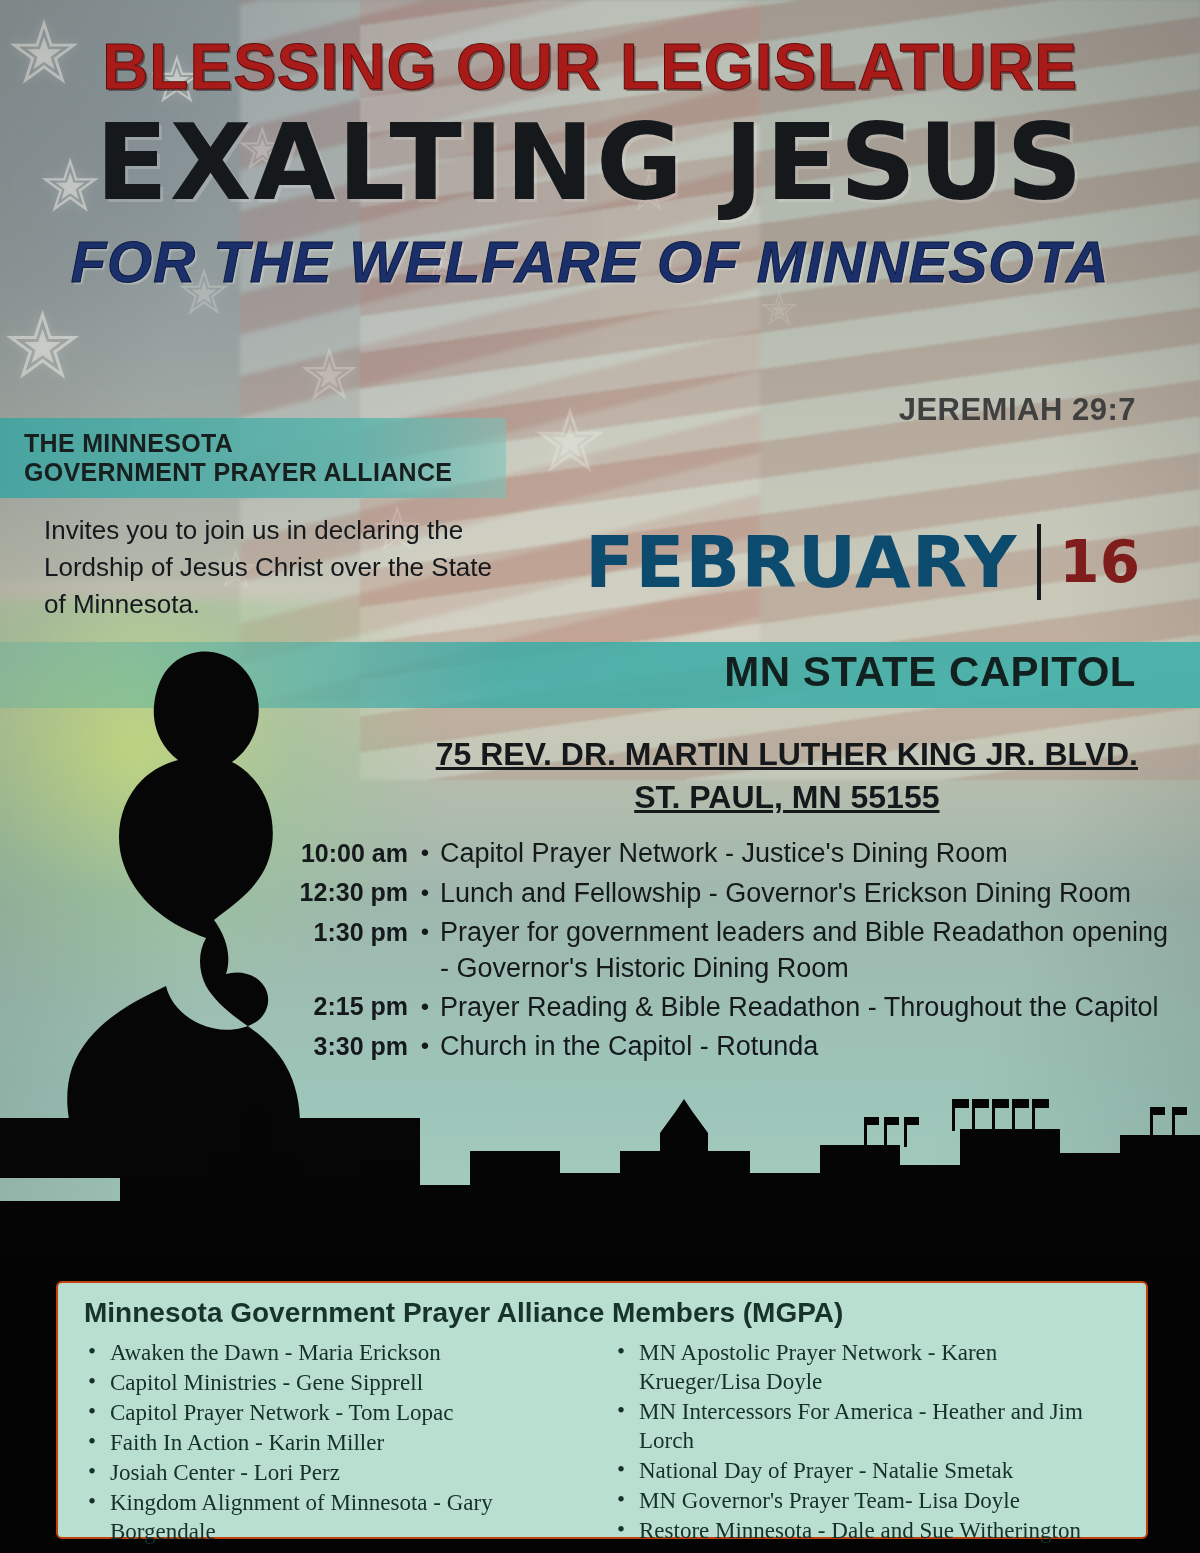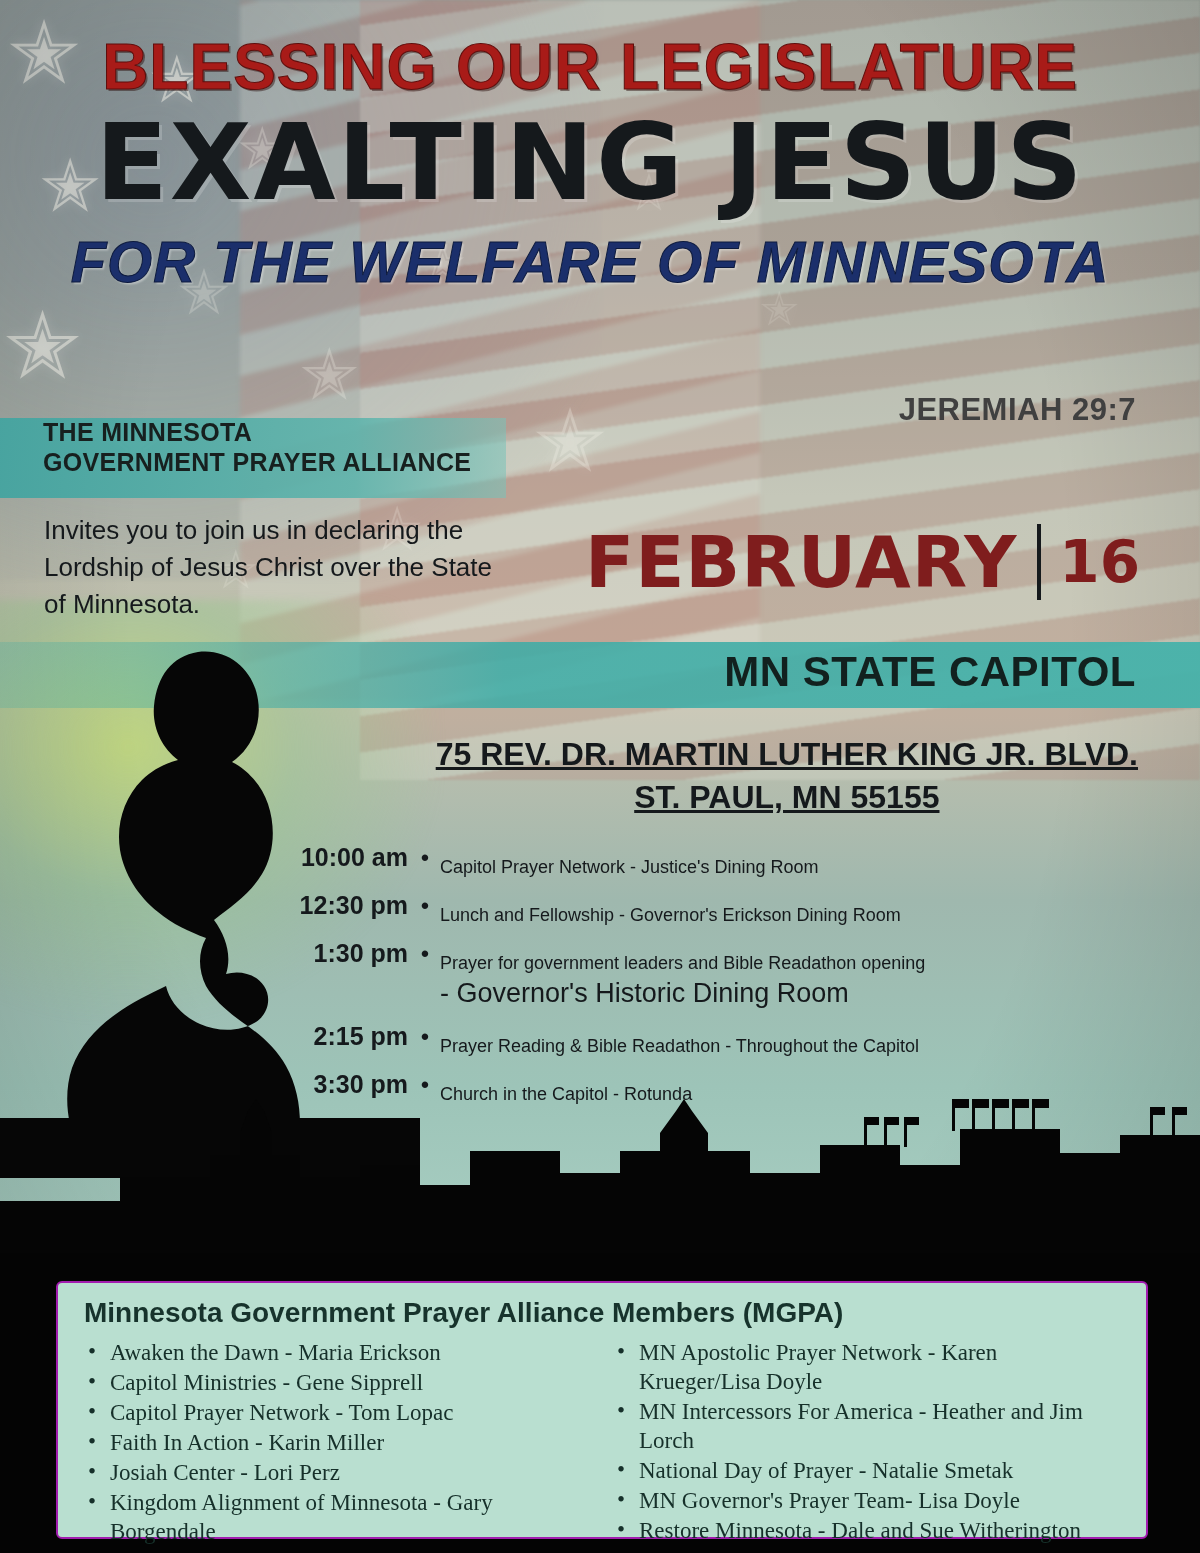--- a/index.html
+++ b/index.html
@@ -130,22 +130,22 @@
     color: #404040;
     letter-spacing: 0.5px;
   }
 
   
   .org-banner {
     position: absolute;
     left: 0; top: 418px;
     width: 506px; height: 80px;
     background: linear-gradient(90deg, rgba(68,164,160,0.95) 0%, rgba(96,180,172,0.92) 70%, rgba(120,195,185,0.55) 100%);
-    display: flex; 
-    padding-left: 43px;
+    display: flex; align-items: center;
+    padding-left: 24px;
   }
   .org-banner-text {
     font-family: "Liberation Sans", sans-serif;
     font-weight: bold;
     font-size: 25px;
     line-height: 1.18;
     color: #17201f;
     letter-spacing: 0.3px;
   }
   .invite {
@@ -160,21 +160,21 @@
   
   .date-row {
     position: absolute;
     right: 60px; top: 520px;
     display: flex; align-items: center;
   }
   .date-month {
     font-family: "DejaVu Sans", sans-serif;
     font-weight: bold;
     font-size: 72px;
-    color: #7f1d1d;
+    color: #0c4a6e;
     letter-spacing: 1px;
   }
   .date-sep {
     width: 4px; height: 76px;
     background: #15191c;
     margin: 0 18px 0 20px;
   }
   .date-day {
     font-family: "DejaVu Sans", sans-serif;
     font-weight: bold;
@@ -237,24 +237,23 @@
   }
   .sched-dot {
     flex: 0 0 30px;
     text-align: center;
     font-size: 24px;
     color: #15191c;
     line-height: 1;
   }
   .sched-desc {
     font-family: "Liberation Sans", sans-serif;
-    font-size: 18px;
+    font-size: 27px;
     color: #15191c;
     line-height: 1.28;
-    margin-top: 20px;
   }
   .sched-cont {
     padding-left: 160px;
     font-family: "Liberation Sans", sans-serif;
     font-size: 27px;
     color: #15191c;
     margin-top: -2px;
     margin-bottom: 6px;
   }
 
@@ -277,21 +276,21 @@
     width: 1200px; height: 300px;
     background: #040404;
   }
 
   
   .members-box {
     position: absolute;
     left: 56px; bottom: 14px;
     width: 1092px; height: 258px;
     background: #b9dfd0;
-    border: 2px solid #a21caf;
+    border: 2px solid #c2410c;
     border-radius: 6px;
     padding: 14px 22px 10px 26px;
   }
   .members-title {
     font-family: "Liberation Sans", sans-serif;
     font-weight: bold;
     font-size: 28px;
     color: #17332c;
     margin-bottom: 10px;
   }

